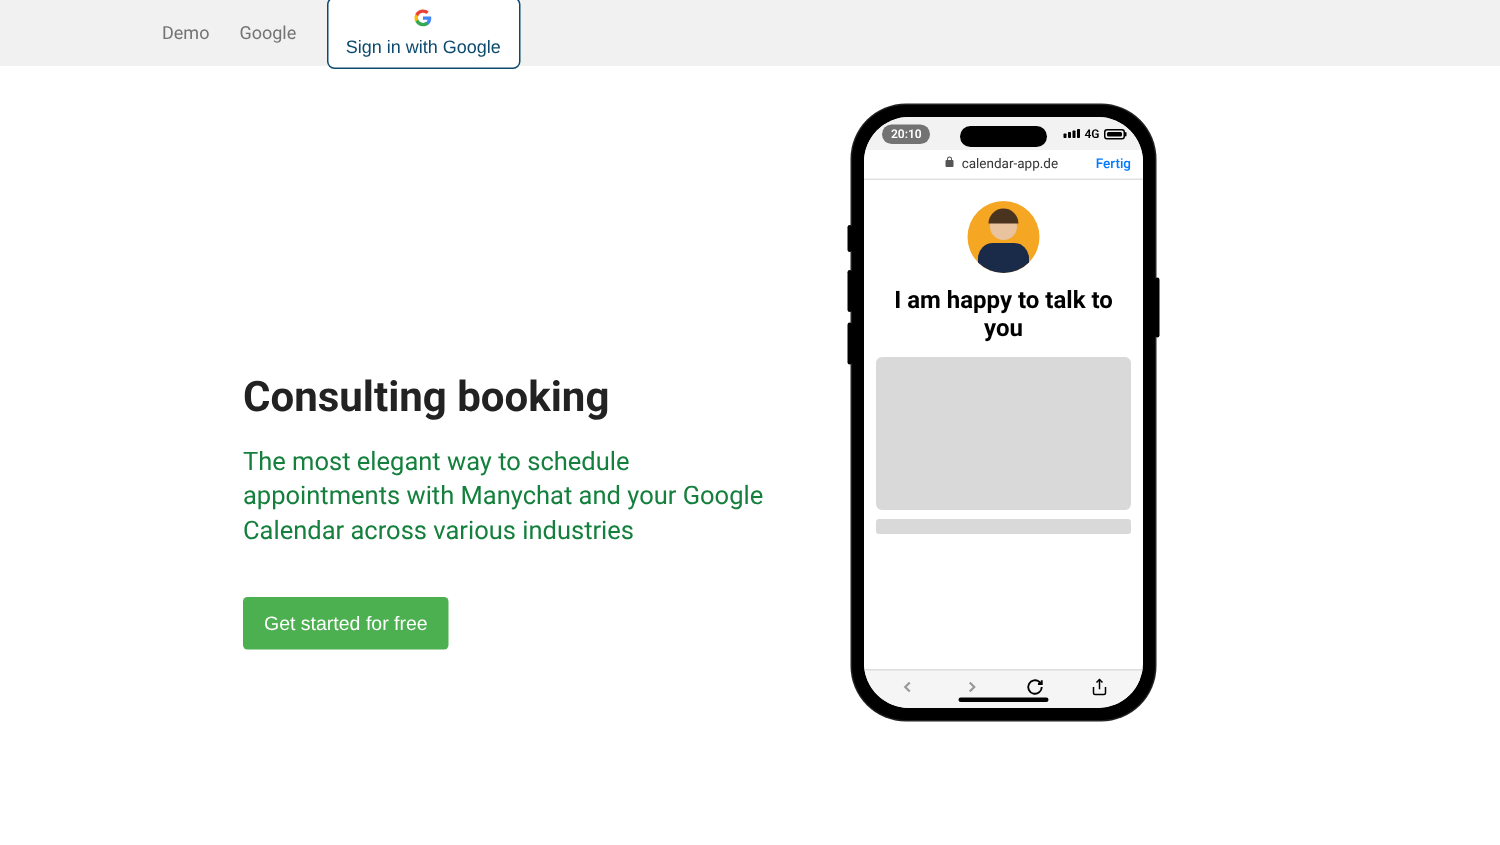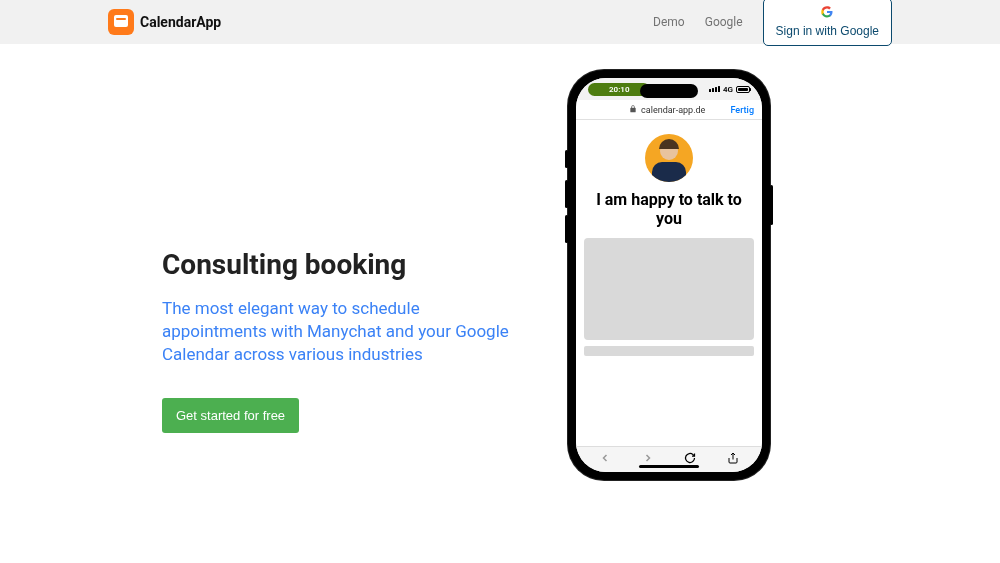--- a/index.html
+++ b/index.html
@@ -93,21 +93,21 @@
     padding-top: 176px;
   }
   .hero-title {
     font-size: 28px;
     font-weight: 700;
     color: #222;
     margin-bottom: 16px;
   }
   .hero-sub {
     font-size: 17px;
-    color: #3b82f6;
+    color: #15803d;
     line-height: 1.35;
     margin-bottom: 32px;
   }
   .cta {
     background: #4caf50;
     color: #fff;
     border: none;
     padding: 10px 14px;
     font-size: 13px;
     border-radius: 3px;
@@ -158,23 +158,23 @@
     display: flex;
     justify-content: space-between;
     align-items: center;
     padding: 0 12px;
     font-size: 8px;
     color: #000;
     background: #f2f2f2;
     position: relative;
   }
   .time-pill {
-    background: #4d7c0f;
+    background: #737373;
     color: #fff;
-    padding: 2px 21px;
+    padding: 2px 6px;
     border-radius: 8px;
     font-size: 8px;
     font-weight: 600;
   }
   .status-right {
     display: flex;
     align-items: center;
     gap: 3px;
     font-size: 8px;
     font-weight: 600;
@@ -269,24 +269,20 @@
   .bn-icon.dark { color:#000; }
   .home-ind {
     position:absolute; bottom:4px; left:50%; transform:translateX(-50%);
     width:60px; height:3px; background:#000; border-radius:2px;
   }
 </style>
 </head>
 <body>
 
 <header class="header">
-  <div class="brand">
-    <div class="brand-logo"></div>
-    <span class="brand-name">CalendarApp</span>
-  </div>
   <nav class="nav">
     <a class="nav-link">Demo</a>
     <a class="nav-link">Google</a>
     <button class="signin-btn">
       <span class="google-g">
         <svg viewBox="0 0 24 24" width="12" height="12">
           <path fill="#4285F4" d="M23 12.2c0-.8-.1-1.5-.2-2.2H12v4.2h6.2c-.3 1.4-1.1 2.6-2.3 3.4v2.8h3.7C21.8 18.4 23 15.6 23 12.2z"></path>
           <path fill="#34A853" d="M12 23c3.1 0 5.7-1 7.6-2.8l-3.7-2.8c-1 .7-2.4 1.1-3.9 1.1-3 0-5.5-2-6.4-4.7H1.8v2.9C3.7 20.4 7.5 23 12 23z"></path>
           <path fill="#FBBC05" d="M5.6 13.8c-.2-.7-.4-1.4-.4-2.1s.1-1.5.4-2.1V6.7H1.8C1 8.3.6 10.1.6 12s.5 3.7 1.2 5.3l3.8-3.5z"></path>
           <path fill="#EA4335" d="M12 5.1c1.7 0 3.2.6 4.4 1.7l3.3-3.3C17.7 1.6 15.1.6 12 .6 7.5.6 3.7 3.2 1.8 6.7l3.8 2.9C6.5 7.1 9 5.1 12 5.1z"></path>

